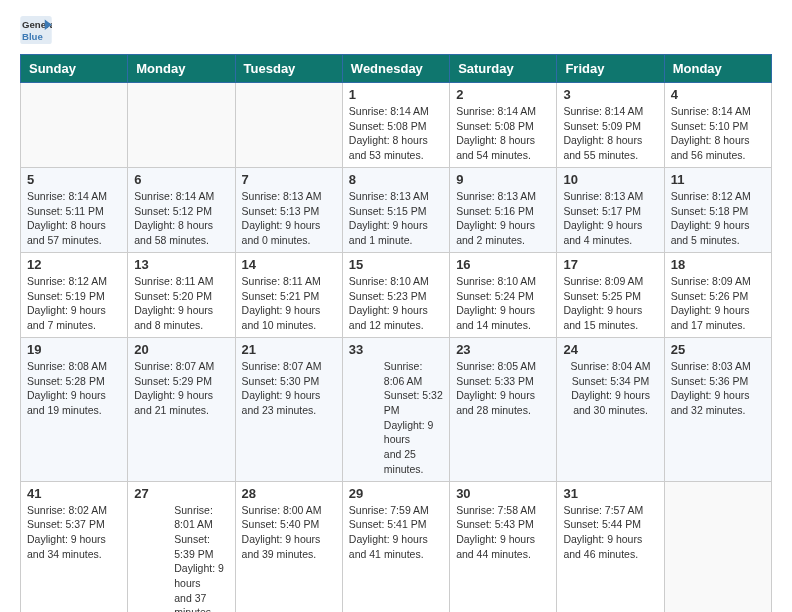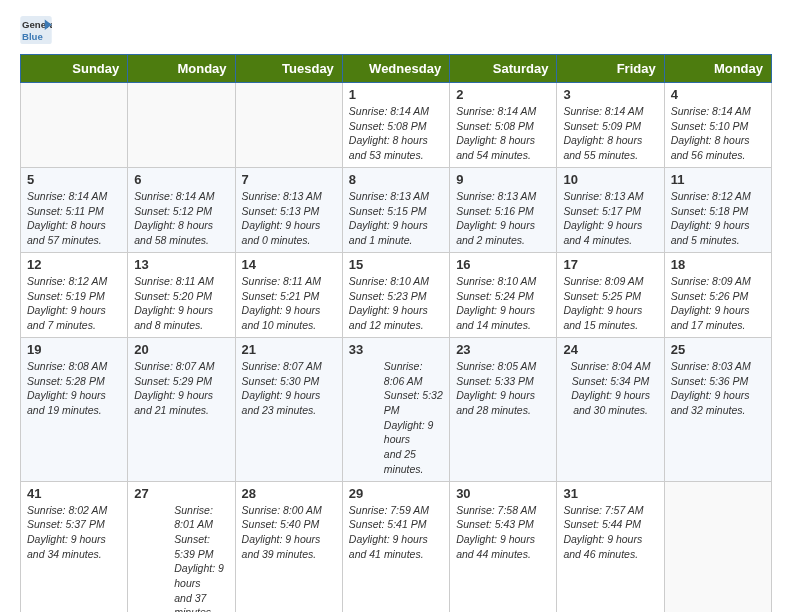--- a/index.html
+++ b/index.html
@@ -36,23 +36,23 @@
     .location-title {
       font-size: 14px;
       color: #555;
     }
     .calendar-table {
       width: 100%;
       border-collapse: collapse;
       border: 1px solid #ccc;
     }
     .calendar-table th {
-      background-color: #4d7c0f;
+      background-color: #0f766e;
       color: #fff;
-      text-align: right;
+      text-align: left;
       padding: 6px 8px;
       font-size: 13px;
       font-weight: bold;
       border: 1px solid #2d6aa5;
     }
     .calendar-table td {
       border: 1px solid #ccc;
       vertical-align: top;
       padding: 4px 6px;
       width: calc(100% / 7);
@@ -67,21 +67,20 @@
     .day-number {
       font-weight: bold;
       font-size: 13px;
       margin-bottom: 2px;
       display: block;
     }
     .cell-text {
       font-size: 10.5px;
       line-height: 1.4;
       color: #333;
-      font-style: italic;
     }
     .empty-cell {
       background: #f9f9f9 !important;
     }
   </style>
 </head>
 <body>
 
 <div class="header-area">
   <div class="logo">

